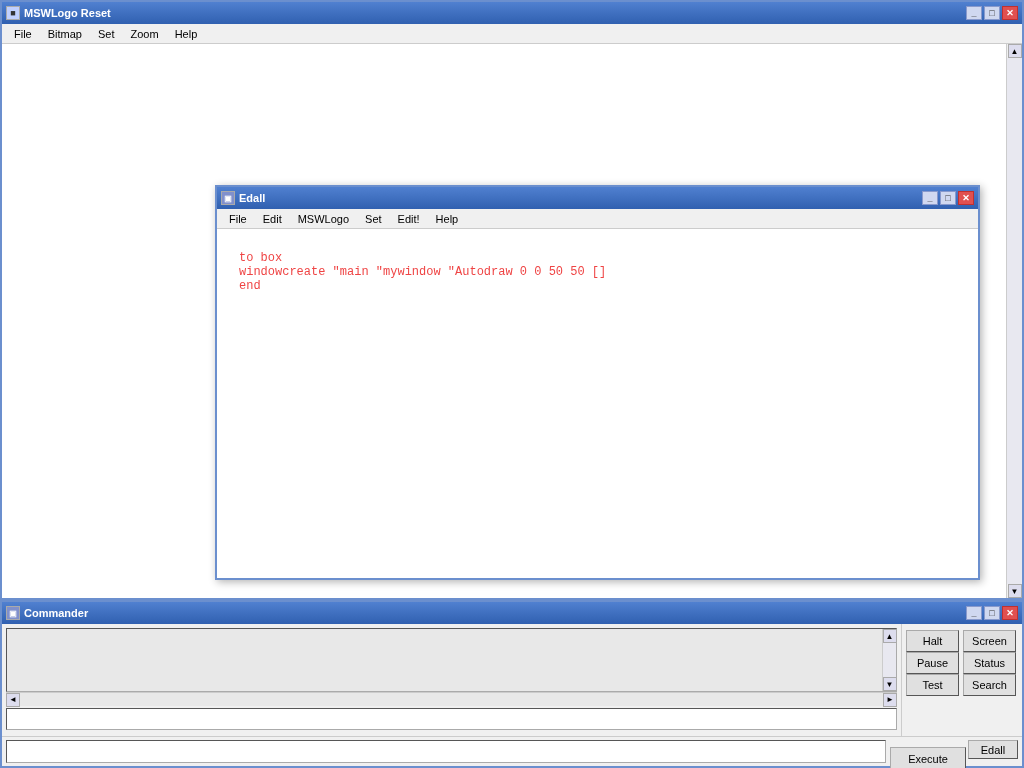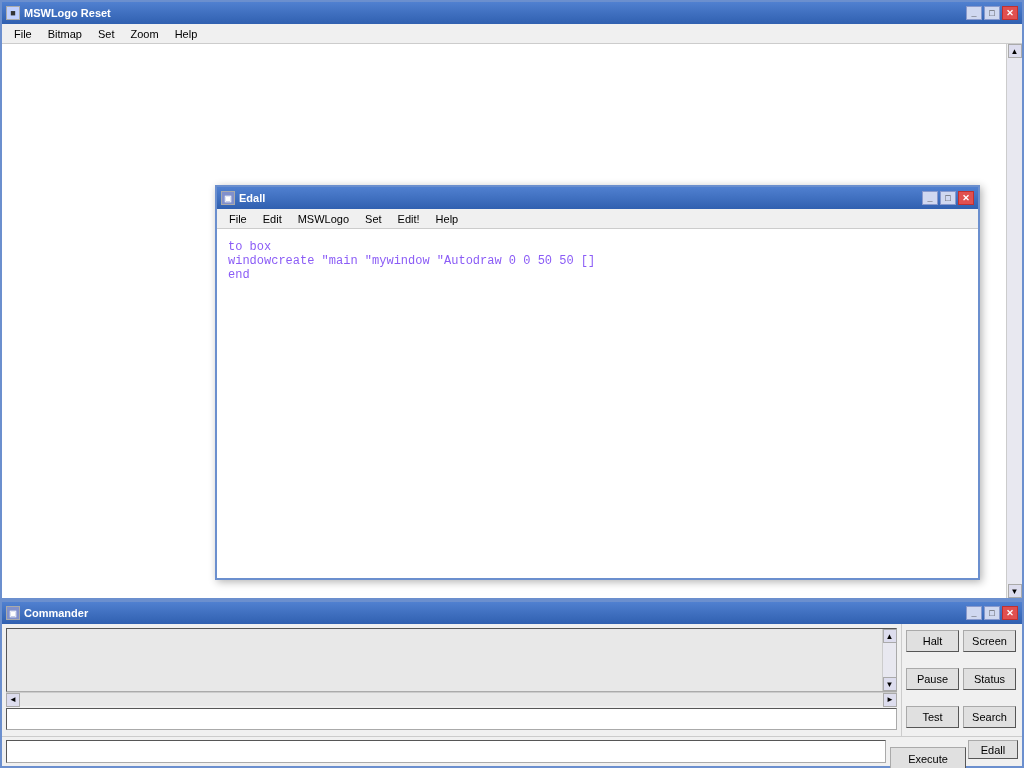--- a/index.html
+++ b/index.html
@@ -147,26 +147,26 @@
     }
     .editor-menubar span {
       padding: 2px 8px;
       cursor: pointer;
       font-size: 11px;
     }
 
     .editor-content {
       flex: 1;
       background: #fff;
-      padding: 11px;
+      padding: 22px;
       font-family: 'Courier New', Courier, monospace;
       font-size: 12px;
       white-space: pre;
       overflow: auto;
-      color: #8b5cf6;
+      color: #ef4444;
       border: none;
       outline: none;
     }
 
     
     .commander-window {
       position: absolute;
       bottom: 0; left: 0;
       width: 1024px;
       height: 168px;
@@ -255,21 +255,21 @@
       font-size: 12px;
       padding: 0 4px;
     }
 
     .commander-right {
       width: 120px;
       display: flex;
       flex-direction: column;
       align-items: stretch;
       padding: 6px 6px 6px 4px;
-      gap: 16px;
+      gap: 0;
       background: #f0f0f0;
     }
     .cmd-btn-row {
       display: flex;
       gap: 4px;
     }
     .cmd-btn {
       flex: 1;
       height: 22px;
       background: #e0e0e0;

